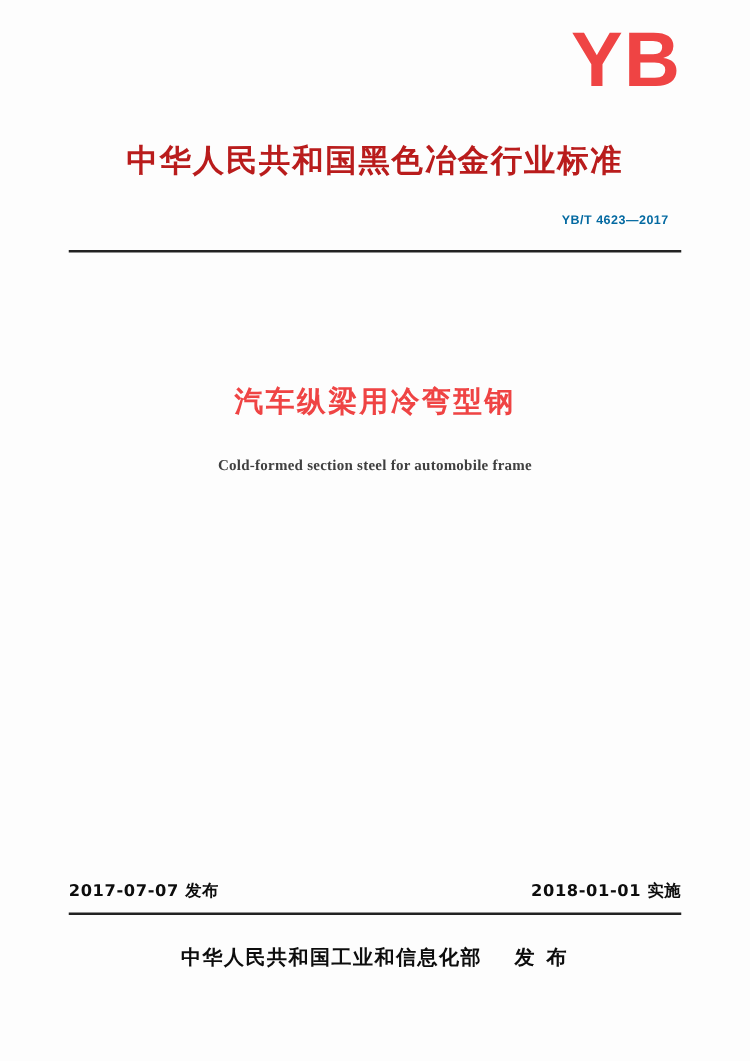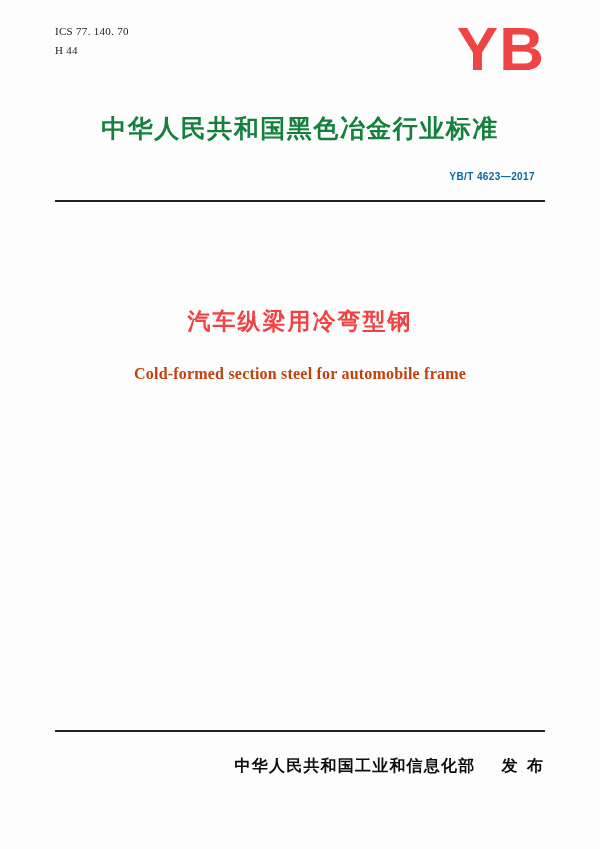--- a/index.html
+++ b/index.html
@@ -60,21 +60,21 @@
   }
 
   
   .std-title {
     margin-top: 14px;
     text-align: center;
     font-family: "DejaVu Sans", sans-serif;
     font-weight: bold;
     font-size: 25px;
     letter-spacing: 1.5px;
-    color: #15803d;
+    color: #b91c1c;
     white-space: nowrap;
   }
 
   
   .std-number {
     margin-top: 26px;
     text-align: right;
     padding-right: 10px;
     font-family: "Liberation Sans", sans-serif;
     font-weight: bold;
@@ -100,23 +100,23 @@
     font-family: "DejaVu Sans", sans-serif;
     font-weight: bold;
     font-size: 23px;
     letter-spacing: 2px;
     color: #ef4444;
   }
   .en-title {
     margin-top: 28px;
     font-family: "Liberation Serif", serif;
     font-weight: bold;
-    font-size: 16px;
+    font-size: 12px;
     letter-spacing: 0.2px;
-    color: #c2410c;
+    color: #404040;
     text-align: center;
   }
 
   
   .dates-row {
     position: absolute;
     left: 0;
     right: 0;
     top: 686px;
     display: flex;
@@ -136,57 +136,57 @@
     top: 712px;
     height: 2px;
     background: #222222;
   }
 
   .publisher {
     position: absolute;
     left: 0;
     right: 0;
     top: 738px;
-    text-align: right;
+    text-align: center;
     font-family: "DejaVu Sans", sans-serif;
     font-weight: bold;
     font-size: 16px;
     letter-spacing: 1.2px;
     color: #0d0d0d;
   }
   .publisher .issue {
     margin-left: 26px;
     letter-spacing: 2px;
   }
 </style>
 </head>
 <body>
 
 <div class="page">
   <div class="content">
 
     <div class="header-row">
-      <div class="ics-block">
-        <div>ICS 77. 140. 70</div>
-        <div>H 44</div>
-      </div>
       <div class="yb-logo">YB</div>
     </div>
 
     <div class="std-title">中华人民共和国黑色冶金行业标准</div>
 
     <div class="std-number">YB/T 4623—2017</div>
 
     <div class="rule-top"></div>
 
     <div class="title-area">
       <div class="cn-title">汽车纵梁用冷弯型钢</div>
       <div class="en-title">Cold-formed section steel for automobile frame</div>
     </div>
 
+    <div class="dates-row">
+      <div class="date-left">2017-07-07 发布</div>
+      <div class="date-right">2018-01-01 实施</div>
+    </div>
 
     <div class="rule-bottom"></div>
 
     <div class="publisher">
       <span>中华人民共和国工业和信息化部</span><span class="issue">发 布</span>
     </div>
 
   </div>
 </div>
 

